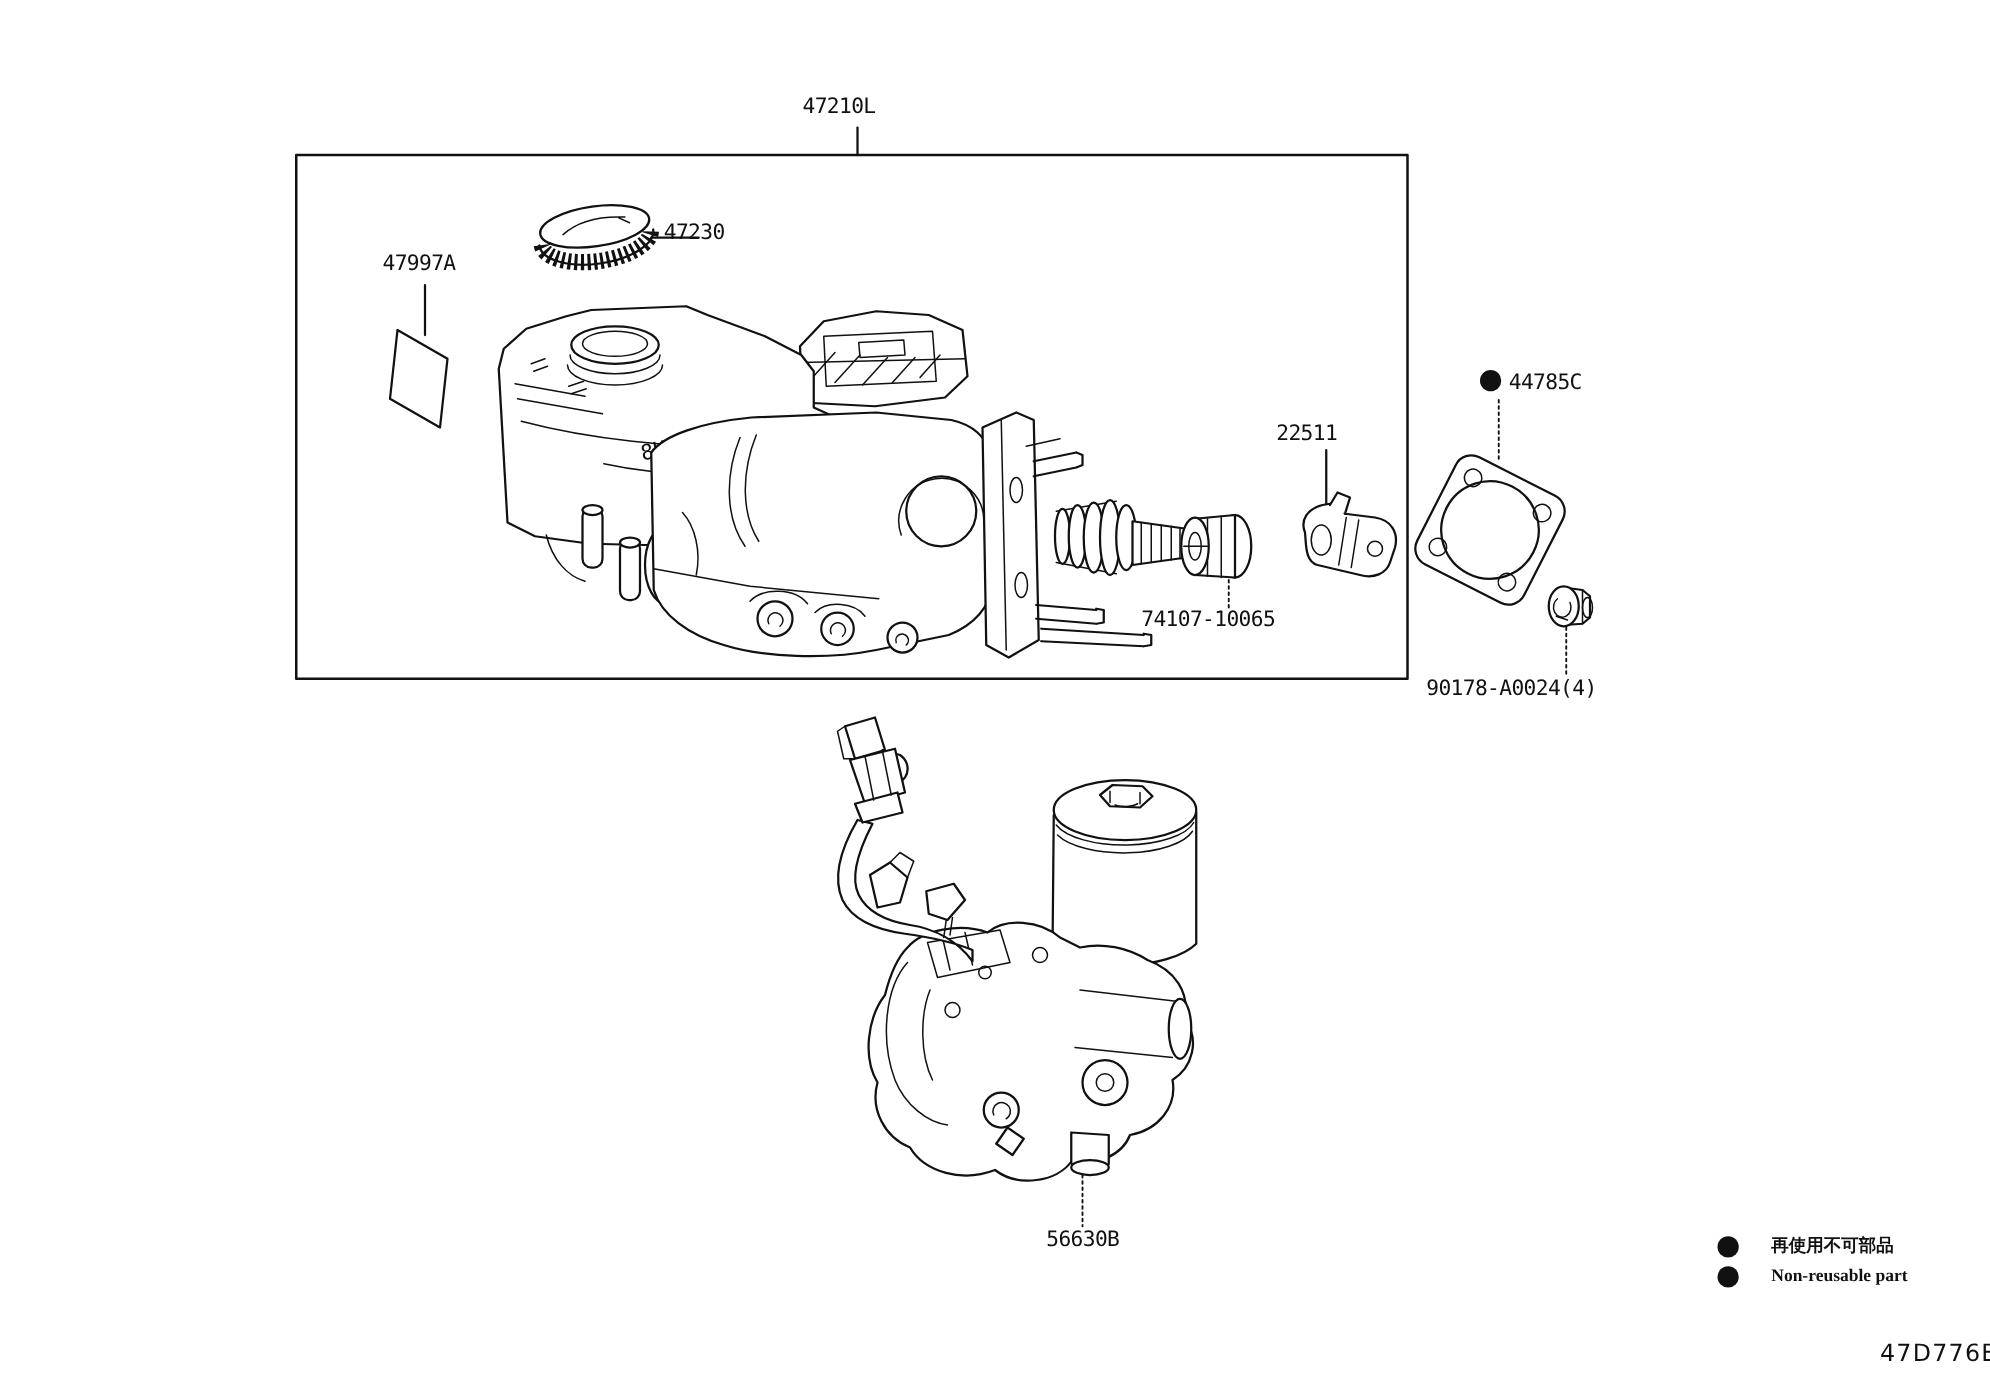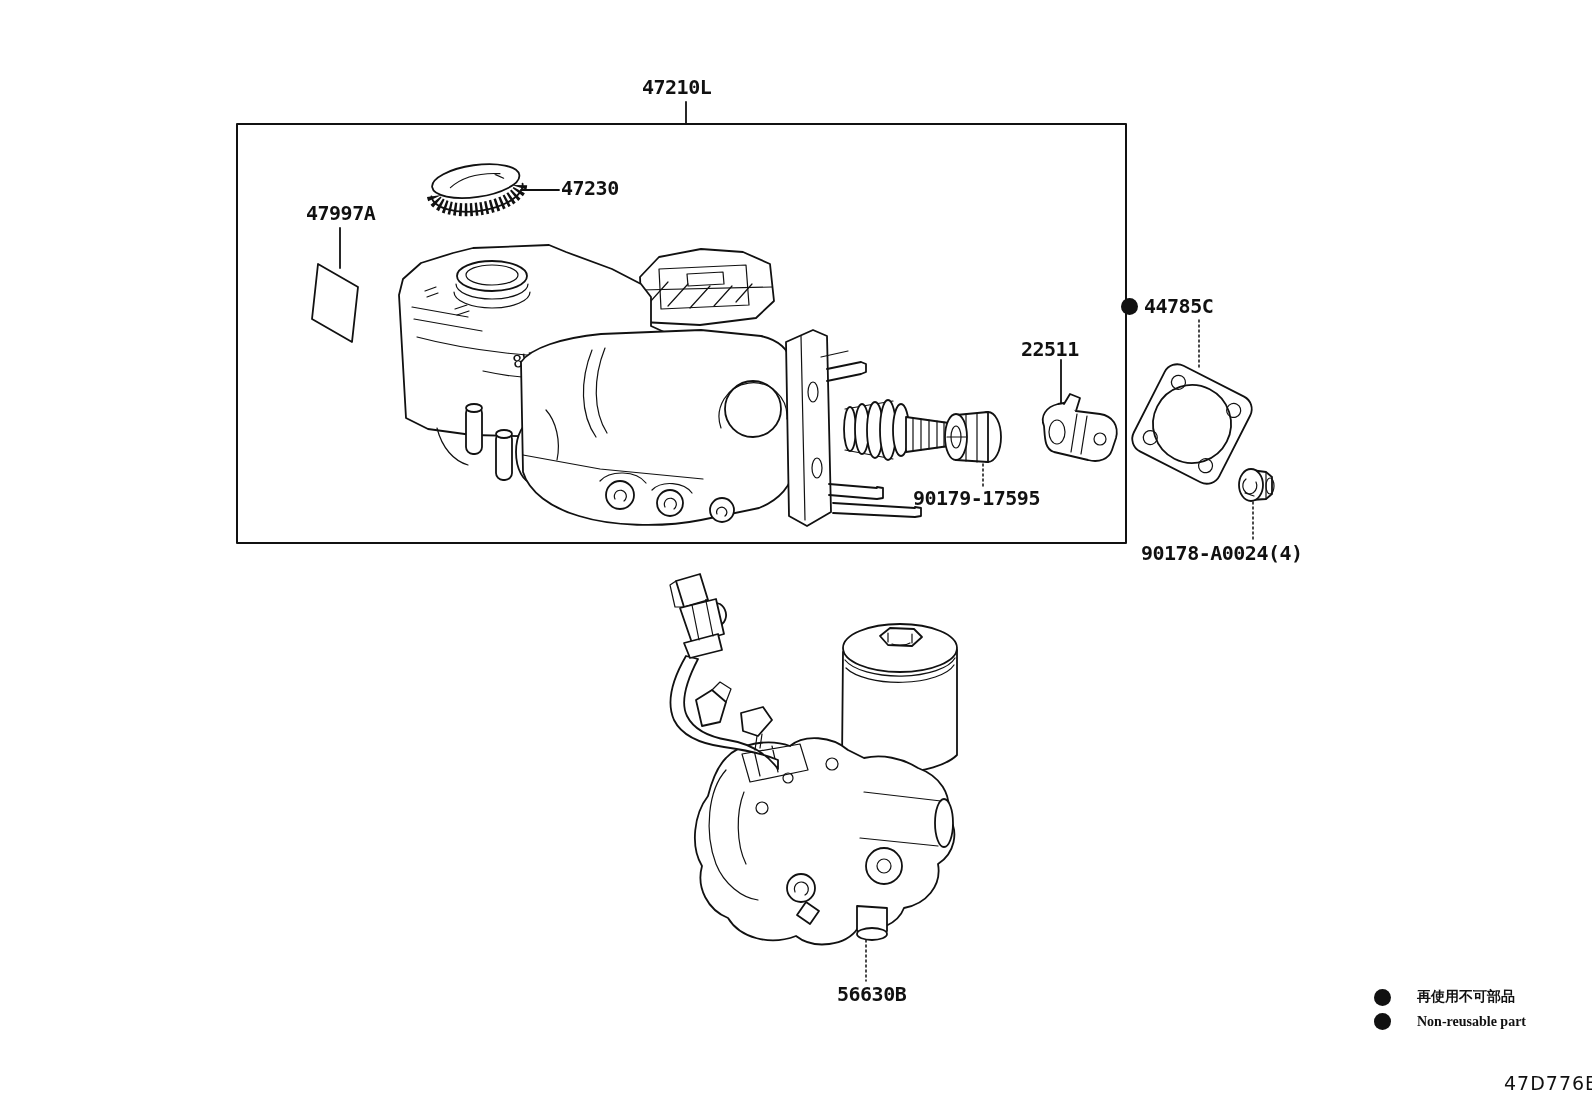--- a/index.html
+++ b/index.html
@@ -8,21 +8,21 @@
   #art{position:absolute;left:0;top:0;}
   
   #art path,#art rect,#art circle,#art ellipse,#art line,#art polygon{
       stroke:#111;stroke-width:1.8;fill:none;stroke-linecap:round;stroke-linejoin:round;}
   #art .wf{fill:#ffffff;}
   #art .thin{stroke-width:1.2;}
   #art .ribs{stroke-width:13;stroke-dasharray:2.5 2.7;fill:none;stroke-linecap:butt;}
   #art .dotted{stroke-dasharray:2 3;stroke-width:1.5;}
   #art .frame{stroke-width:2;}
   #art text{stroke:none;fill:#111;}
-  .plabel{position:absolute;font-size:20px;font-weight:bold;letter-spacing:-0.5px;
+  .plabel{position:absolute;font-size:17px;font-weight:normal;letter-spacing:-0.5px;
           line-height:1;white-space:nowrap;}
   .bullet{display:inline-block;width:17px;height:17px;border-radius:50%;background:#111;
           vertical-align:-2px;margin-right:6px;}
   .legend-row{position:absolute;display:flex;align-items:center;gap:26px;
               font-family:Liberation Serif, serif;
               font-size:14px;font-weight:bold;white-space:nowrap;}
   .legend-dot{width:17px;height:17px;border-radius:50%;background:#111;flex:0 0 auto;}
   #fig-code{position:absolute;font-family:"DejaVu Sans","Liberation Sans",sans-serif;
             font-size:19px;letter-spacing:1px;font-weight:normal;}
 </style>
@@ -200,25 +200,25 @@
       <path class="thin" d="M692,605 L699,640 M706,601 L713,636"></path>
       <path class="wf" d="M696,700 L712,690 L726,702 L720,722 L702,726 Z"></path>
       <path class="thin" d="M712,690 L720,682 L731,689 L726,702"></path>
       <path class="wf" d="M741,713 L763,707 L772,720 L758,736 L743,731 Z"></path>
       <path class="thin" d="M757,736 L755,750 M762,734 L760,748"></path>
     </g>
   </g>
 </svg>
 
 <div class="plabel" style="left:642px;top:77px">47210L</div>
-<div class="plabel" style="left:561px;top:178px">47230</div>
+<div class="plabel" style="left:531px;top:178px">47230</div>
 <div class="plabel" style="left:306px;top:203px">47997A</div>
 <div class="plabel" style="left:1021px;top:339px">22511</div>
-<div class="plabel" style="left:913px;top:488px">90179-17595</div>
-<div class="plabel" style="left:1121px;top:296px">
+<div class="plabel" style="left:913px;top:488px">74107-10065</div>
+<div class="plabel" style="left:1184px;top:296px">
   <span class="bullet"></span><span>44785C</span>
 </div>
 <div class="plabel" style="left:1141px;top:543px">90178-A0024(4)</div>
 <div class="plabel" style="left:837px;top:984px">56630B</div>
 
 <div class="legend-row" style="left:1374px;top:988px">
   <span class="legend-dot"></span>
   <span>再使用不可部品</span>
 </div>
 <div class="legend-row" style="left:1374px;top:1013px">

